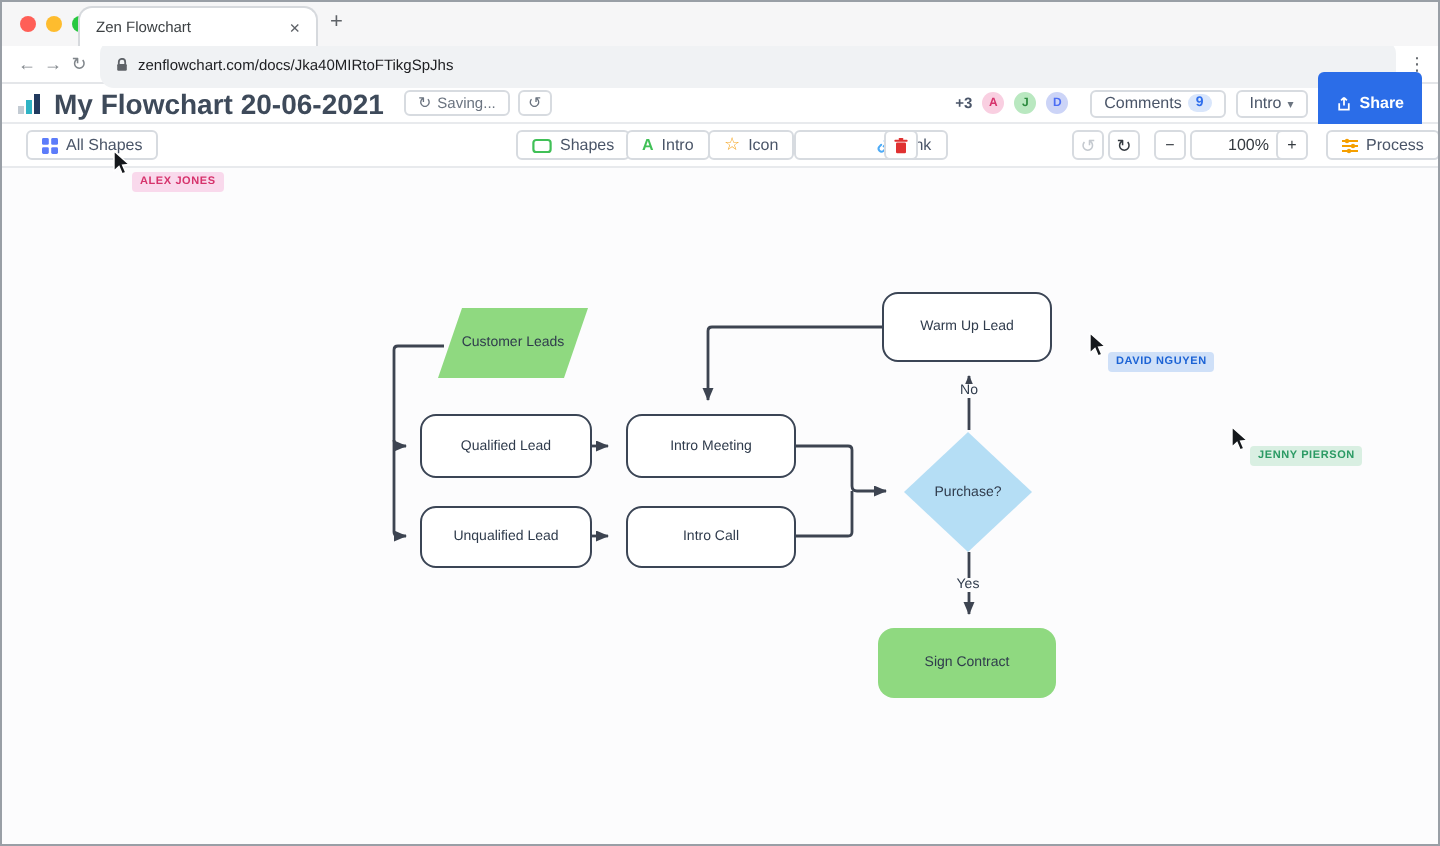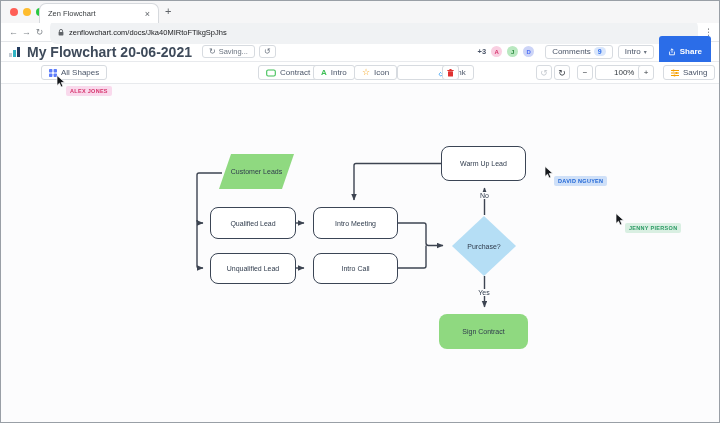--- a/index.html
+++ b/index.html
@@ -139,35 +139,35 @@
         <svg width="8" height="8" viewBox="0 0 10 10">
             <path d="M2 4.5v4h6v-4" fill="none" stroke="#fff" stroke-width="1.1"></path>
             <path d="M5 6V1M5 1L3.2 2.8M5 1l1.8 1.8" fill="none" stroke="#fff" stroke-width="1.1"></path>
           </svg>
         <span>Share</span>
       </span>
     </div>
   </div>
 
   <div class="toolbar">
-    <span class="tbtn" style="left:12px;margin-left:28px;">
+    <span class="tbtn" style="left:12px;">
       <svg class="gicon" width="8" height="8" viewBox="0 0 8 8">
           <rect x="0" y="0" width="3.4" height="3.4" rx="0.7" fill="#5c7cfa"></rect>
           <rect x="4.6" y="0" width="3.4" height="3.4" rx="0.7" fill="#5c7cfa"></rect>
           <rect x="0" y="4.6" width="3.4" height="3.4" rx="0.7" fill="#5c7cfa"></rect>
           <rect x="4.6" y="4.6" width="3.4" height="3.4" rx="0.7" fill="#5c7cfa"></rect>
         </svg>
       <span>All Shapes</span>
     </span>
 
     <span class="tbtn" style="left:257px;">
       <svg class="gicon" width="10" height="8" viewBox="0 0 10 8">
           <rect x="0.7" y="1" width="8.6" height="6" rx="1.4" fill="none" stroke="#40c057" stroke-width="1.1"></rect>
         </svg>
-      <span>Contract</span>
+      <span>Shapes</span>
     </span>
     <span class="tbtn" style="left:312px;">
       <span class="icon-green">A</span>
       <span>Intro</span>
     </span>
     <span class="tbtn" style="left:353px;">
       <span class="icon-star">☆</span>
       <span>Icon</span>
     </span>
     <span class="tbtn" style="left:396px;padding-left:40px;">
@@ -200,21 +200,21 @@
     <span class="tbtn" style="left:637px; width:16px; padding:0;">
         <span class="dim">+</span>
       </span>
     <span class="tbtn" style="left:662px;">
       <svg class="gicon" width="8" height="8" viewBox="0 0 8 8">
           <path d="M0 1.5h8M0 4h8M0 6.5h8" stroke="#f59f00" stroke-width="1"></path>
           <circle cx="2.5" cy="1.5" r="1.1" fill="#f59f00"></circle>
           <circle cx="5.5" cy="4" r="1.1" fill="#f59f00"></circle>
           <circle cx="3.5" cy="6.5" r="1.1" fill="#f59f00"></circle>
         </svg>
-      <span>Saving</span>
+      <span>Process</span>
     </span>
   </div>
 
   <div class="canvas">
     <svg class="wires" width="720" height="340" viewBox="0 0 720 340">
       <defs>
         <marker id="arr" markerWidth="7" markerHeight="6" refX="6" refY="2.75" orient="auto" markerUnits="userSpaceOnUse">
           <path d="M0,0 L6.5,2.75 L0,5.5 Z" fill="#3d4451"></path>
         </marker>
       </defs>

